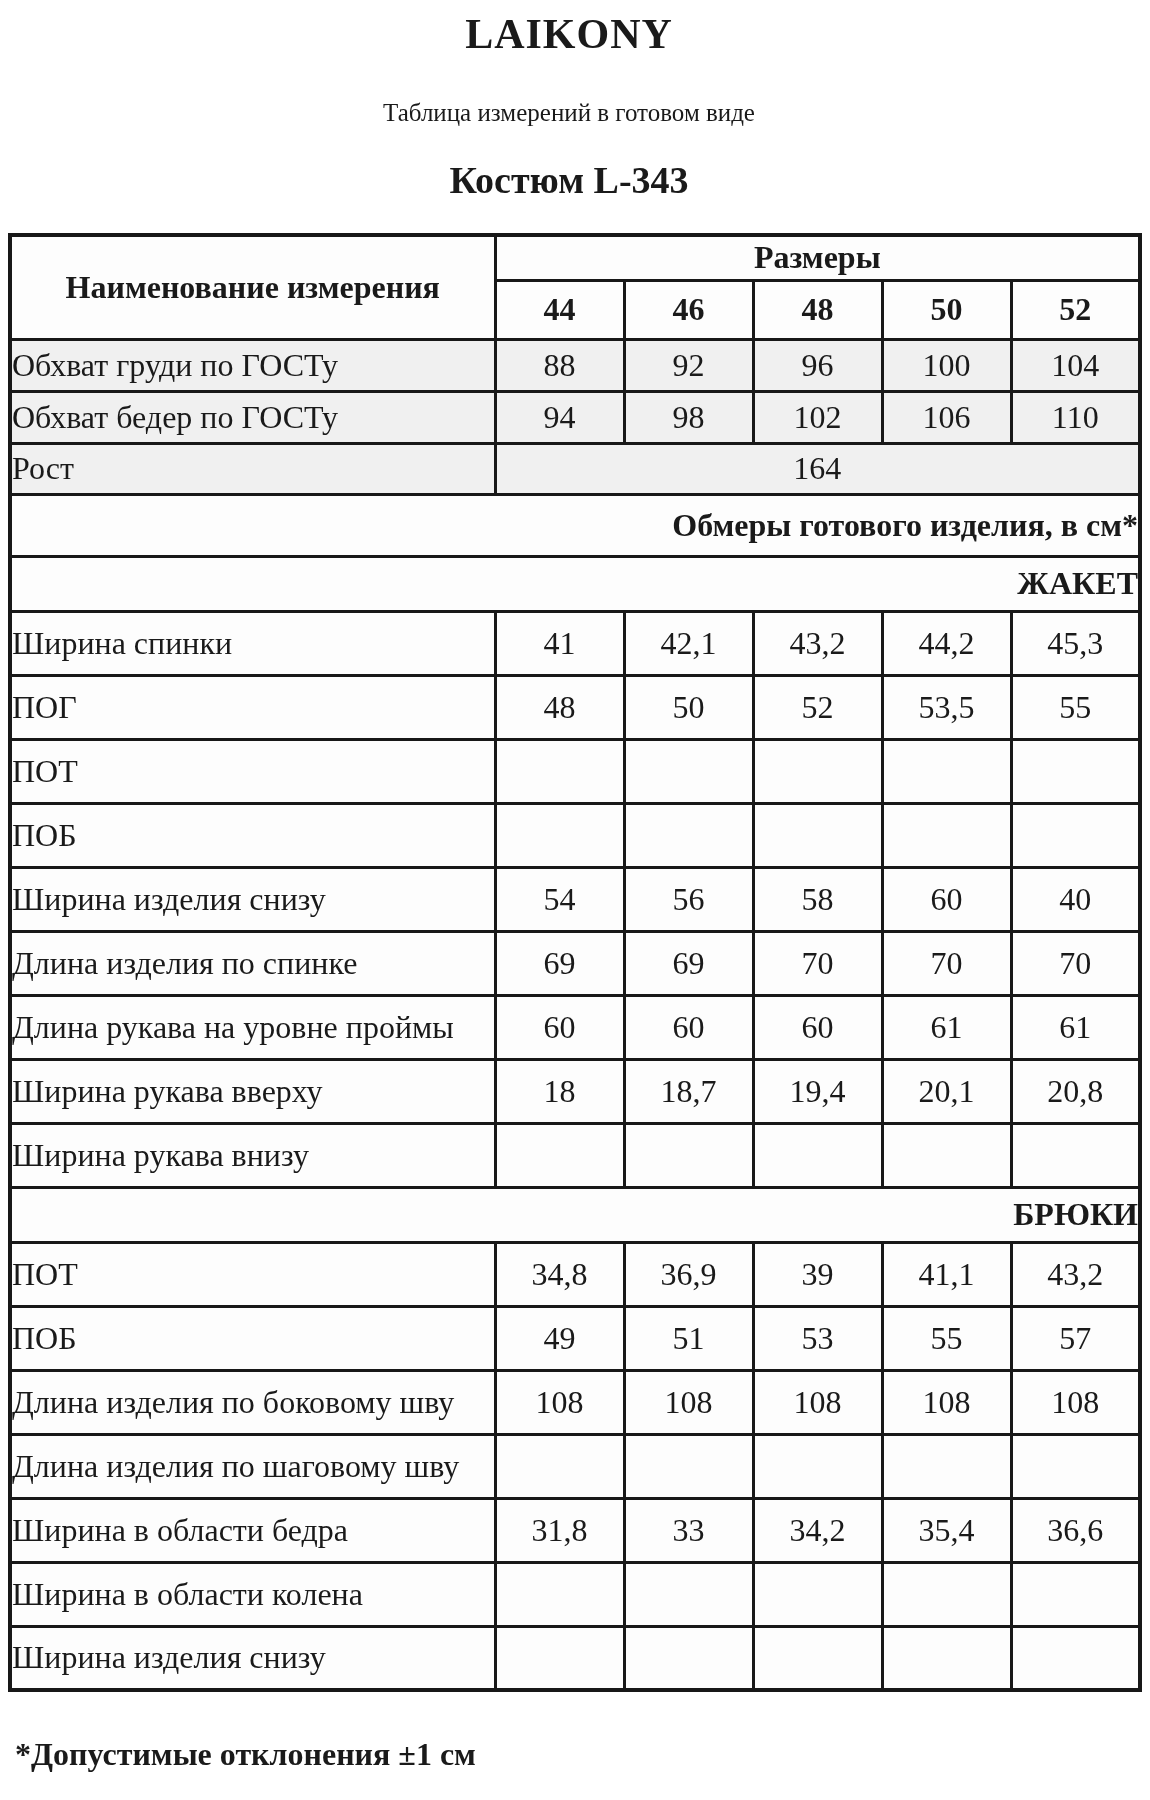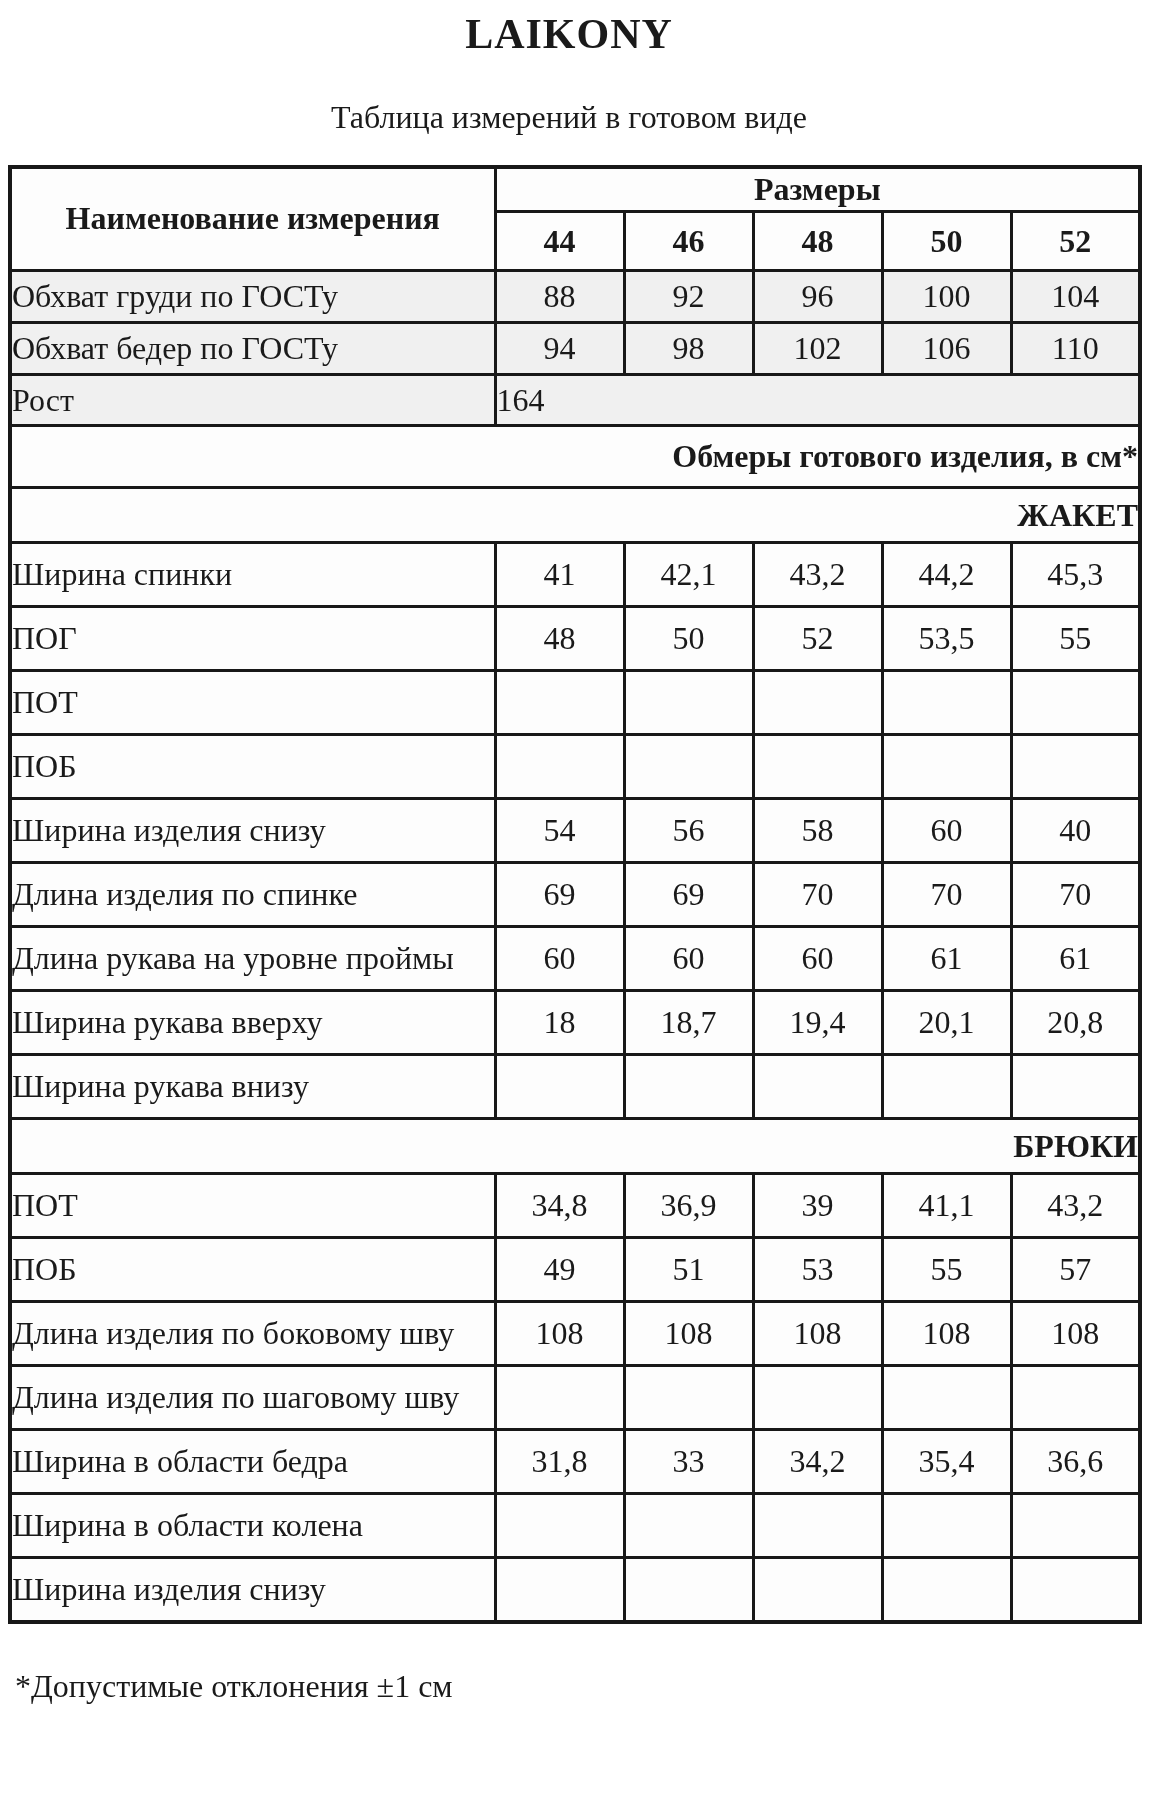--- a/index.html
+++ b/index.html
@@ -14,21 +14,21 @@
   html,body{margin:0;padding:0;}
   body{
     width:1150px;height:1800px;
     background:#ffffff;color:var(--ink);
     font-family:"Liberation Serif","DejaVu Serif",serif;
     overflow:hidden;
   }
   .page{position:relative;width:1150px;height:1800px;}
   .titles{width:1138px;text-align:center;padding-top:8px;}
   .brand{font-size:42px;font-weight:bold;letter-spacing:1px;line-height:1.25;}
-  .subtitle{font-size:32px;margin-top:36px;line-height:1.25;}
+  .subtitle{font-size:25px;margin-top:36px;line-height:1.25;}
   .product{font-size:38px;font-weight:bold;margin-top:28px;line-height:1.3;}
 
   table.meas{
     border-collapse:collapse;
     table-layout:fixed;
     width:1130px;
     margin:28px 0 0 8px;
     border:4px solid var(--border);
   }
   table.meas td{
@@ -47,49 +47,51 @@
     font-weight:bold;font-size:31px;text-align:center;
   }
   td.size-h{
     background:var(--header-bg);
     font-weight:bold;font-size:36px;text-align:center;
   }
   td.label{
     text-align:left;padding-left:26px;font-size:31px;
   }
   td.val{text-align:center;}
-  td.val-merged{text-align:left;padding-left:36px;}
+  td.val-merged{text-align:center;padding-left:36px;}
   td.band{
     background:var(--header-bg);
     font-weight:bold;font-size:31px;text-align:right;
   }
   td.section{
     font-weight:bold;font-size:33px;text-align:right;
   }
   tr.shaded td{background:var(--shaded-bg);}
   tr.rh-h1{height:45px;}
   tr.rh-h2{height:59px;}
   tr.rh-shaded{height:52px;}
   tr.rh-merged{height:51px;}
   tr.rh-band{height:62px;}
   tr.rh-section{height:55px;}
   tr.rh-data{height:64px;}
   .footnote{
     margin:44px 0 0 15px;
     font-size:32px;
+    font-weight:bold;
   }
 </style>
 </head>
 <body>
 
 <div class="page">
 
   <div class="titles">
     <div class="brand">LAIKONY</div>
     <div class="subtitle">Таблица измерений в готовом виде</div>
+    <div class="product">Костюм L-343</div>
   </div>
 
   <table class="meas">
     <colgroup>
       <col style="width:485px">
       <col style="width:129px">
         <col style="width:129px">
         <col style="width:129px">
         <col style="width:129px">
         <col style="width:129px">

